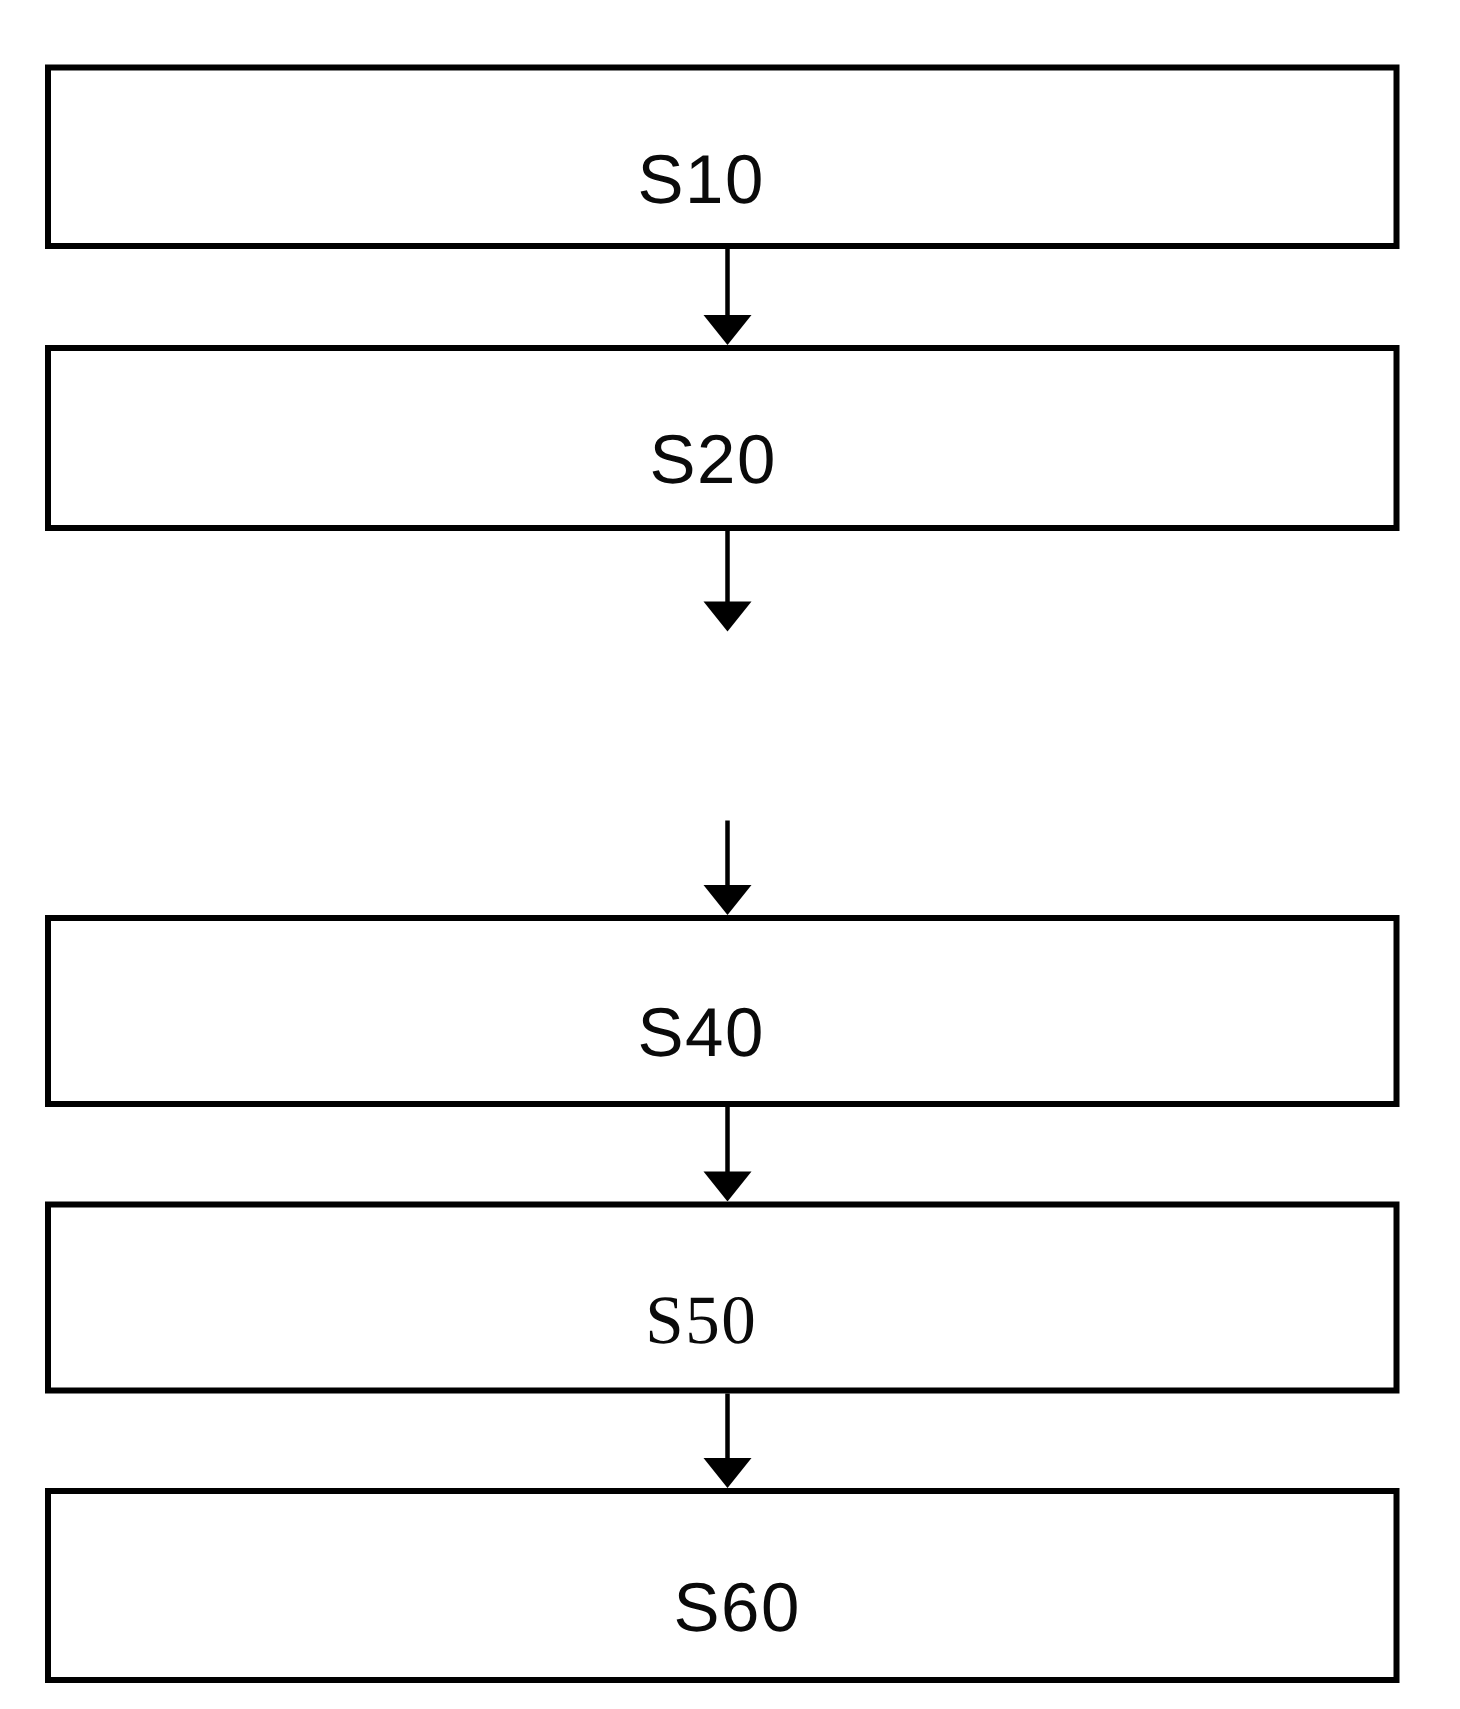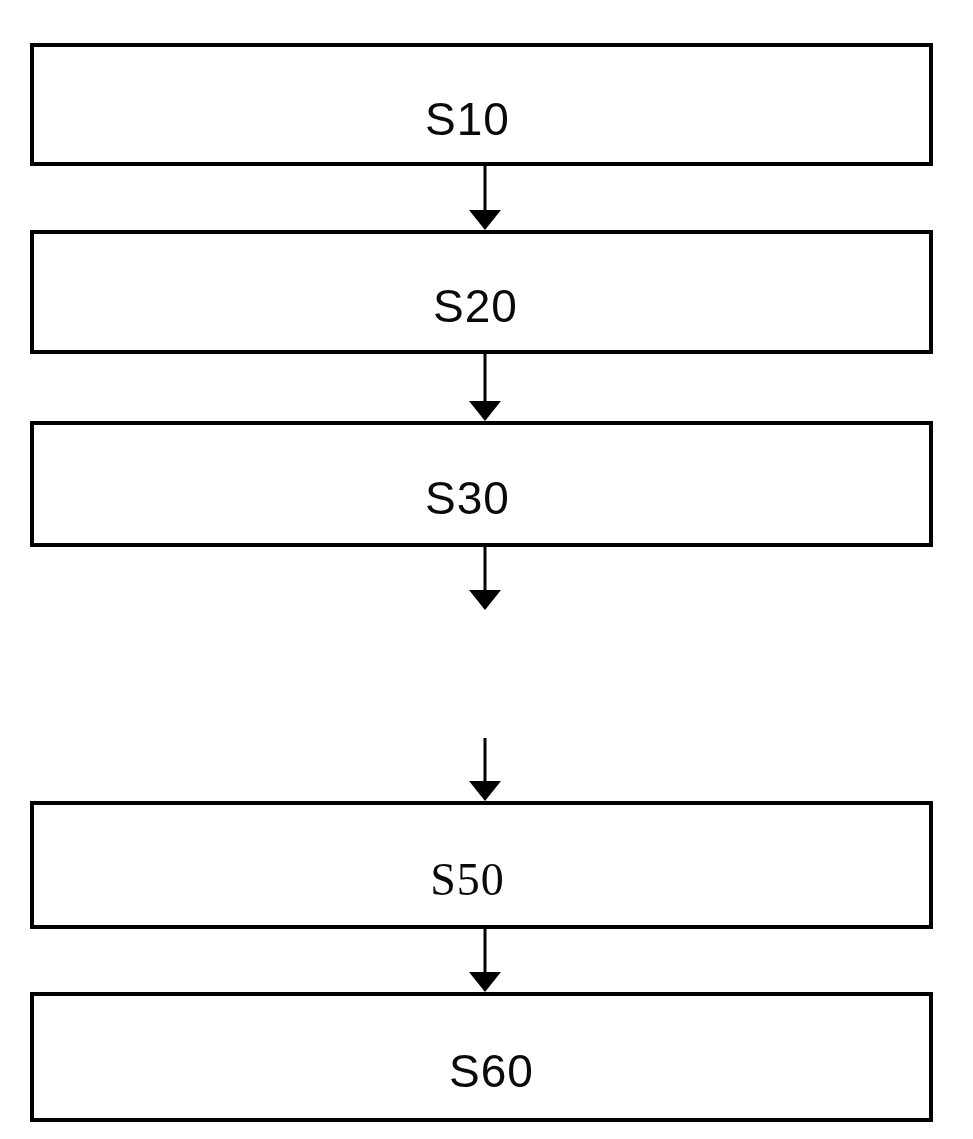--- a/index.html
+++ b/index.html
@@ -89,29 +89,29 @@
 
   <div class="flow-box box-2">
     <span class="step-label">S20</span>
   </div>
 
   <div class="arrow arrow-2">
     <div class="shaft"></div>
     <div class="head"></div>
   </div>
 
-  <div class="flow-box box-3">
-    <span class="step-label">S30</span>
-  </div>
 
   <div class="arrow arrow-3">
     <div class="shaft"></div>
     <div class="head"></div>
   </div>
 
+  <div class="flow-box box-4">
+    <span class="step-label">S40</span>
+  </div>
 
   <div class="arrow arrow-4">
     <div class="shaft"></div>
     <div class="head"></div>
   </div>
 
   <div class="flow-box box-5">
     <span class="step-label">S50</span>
   </div>
 

